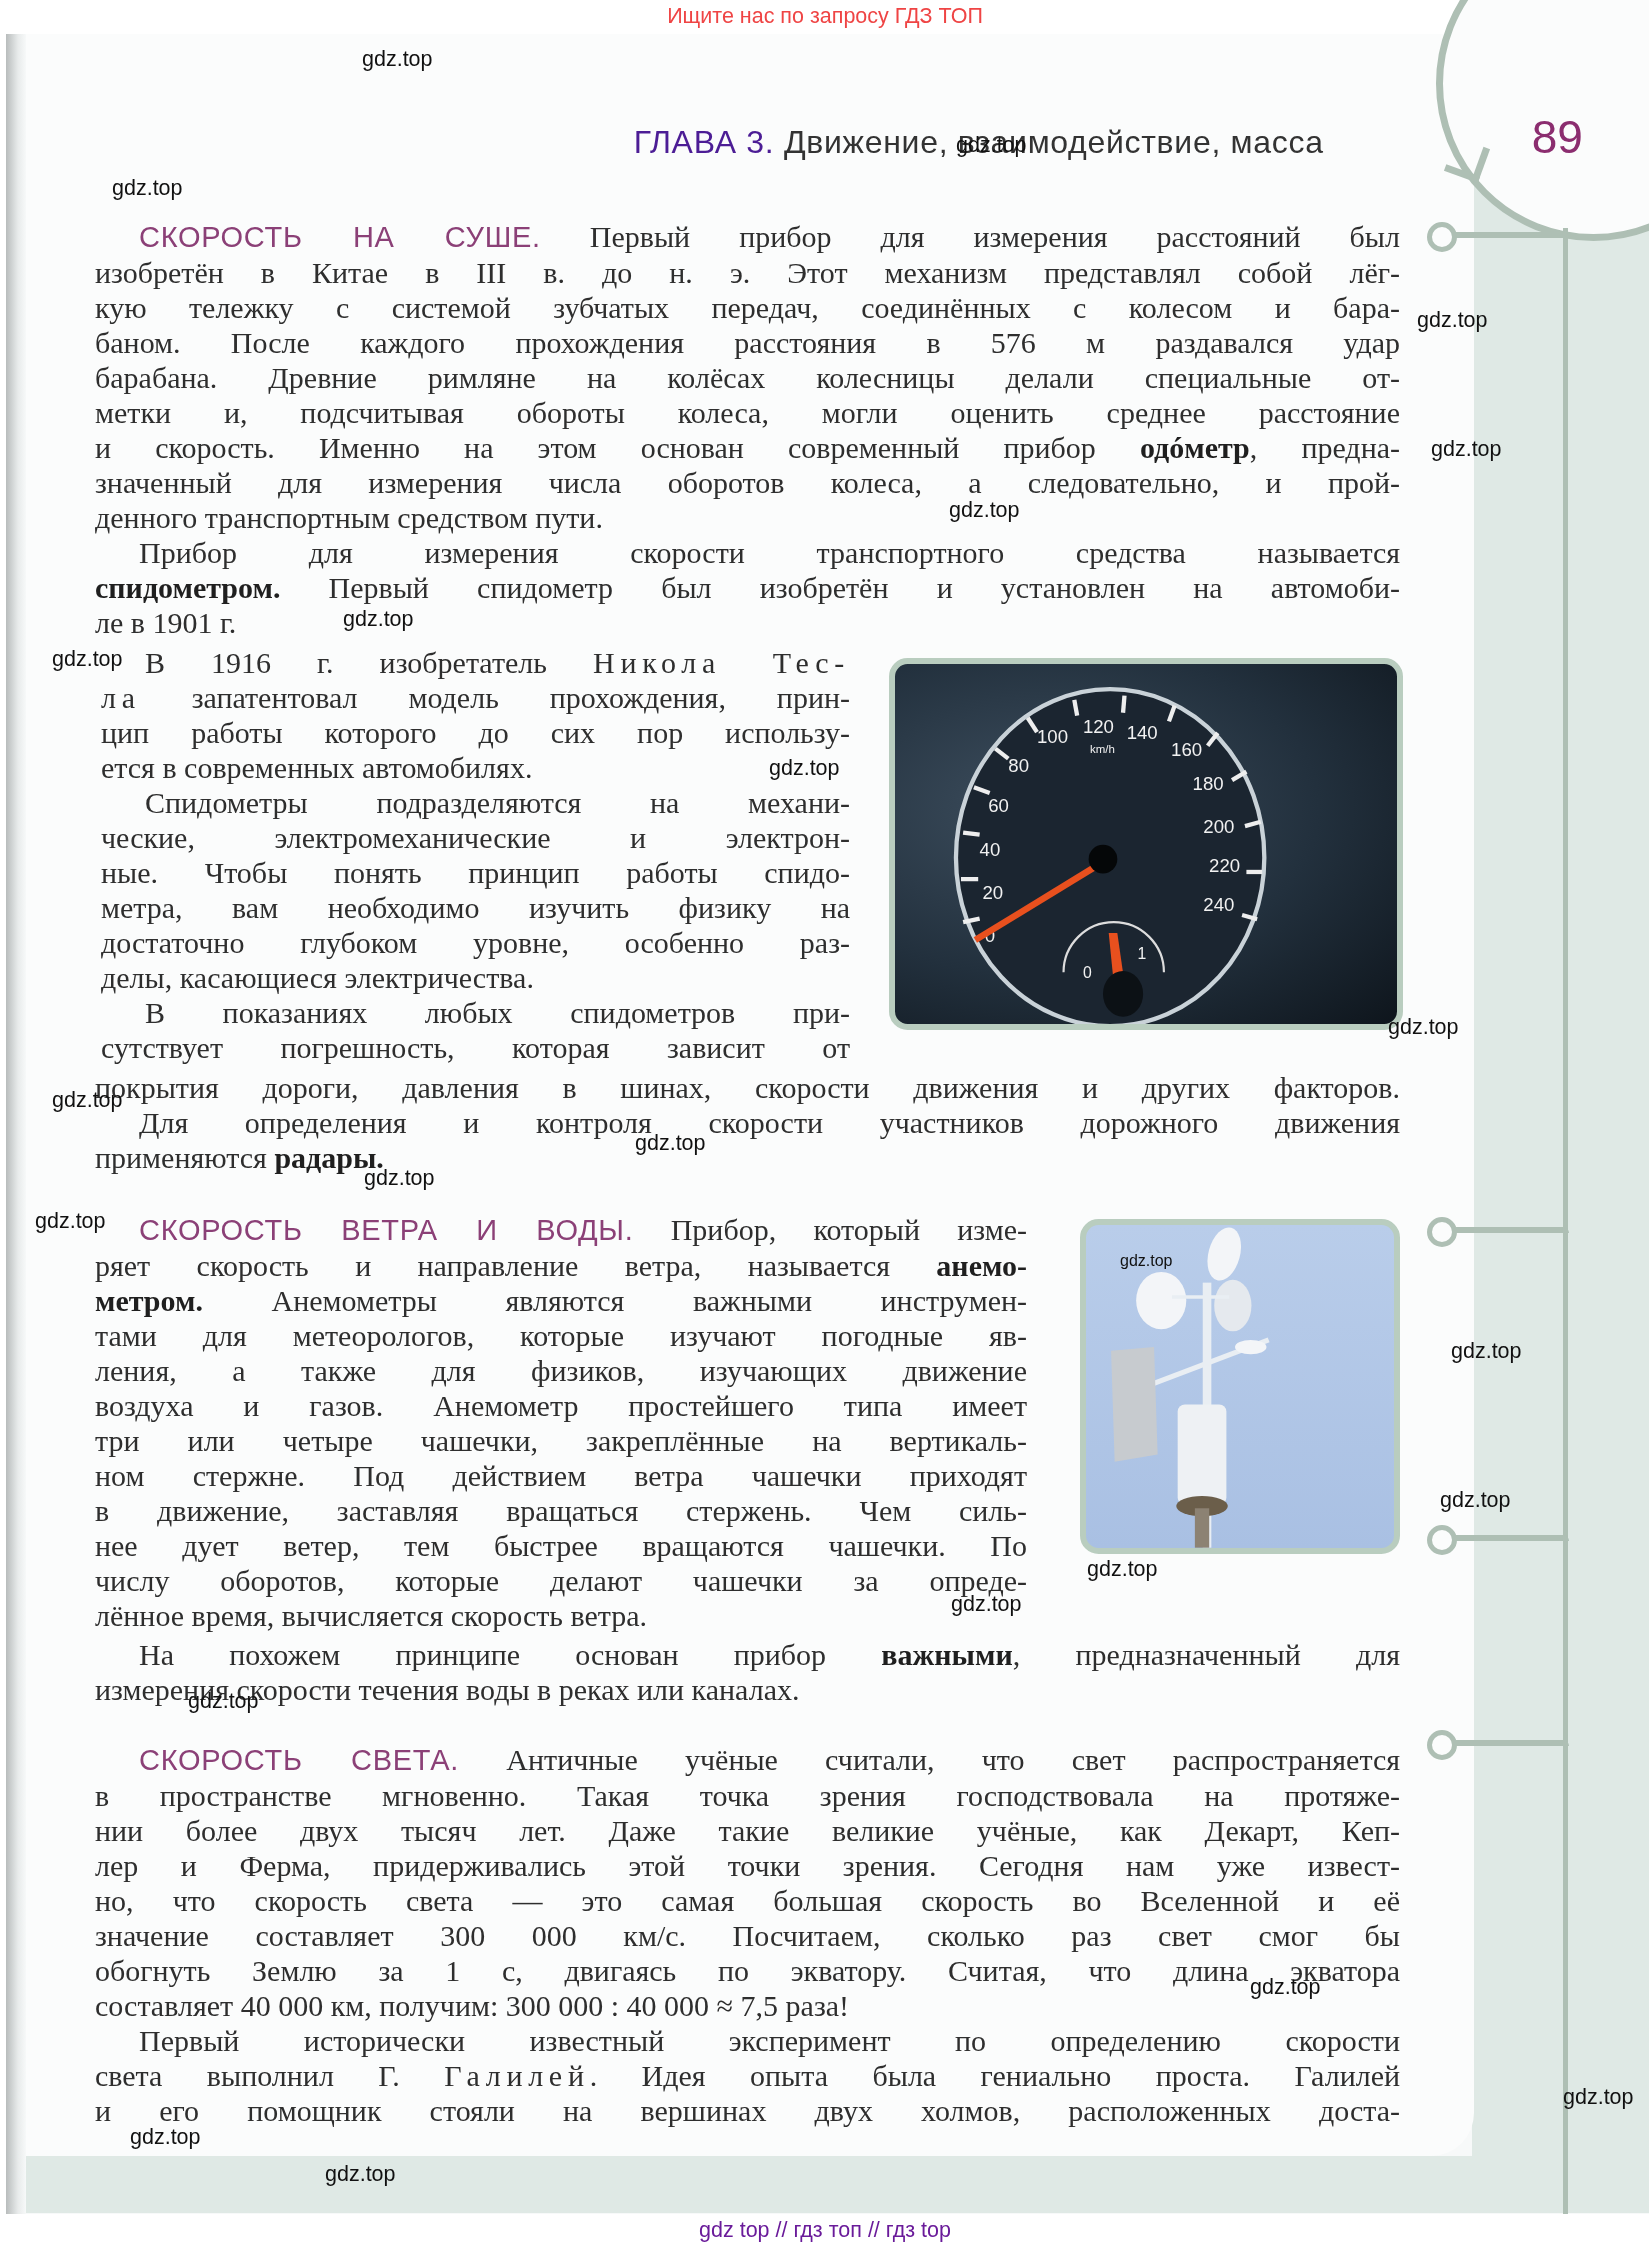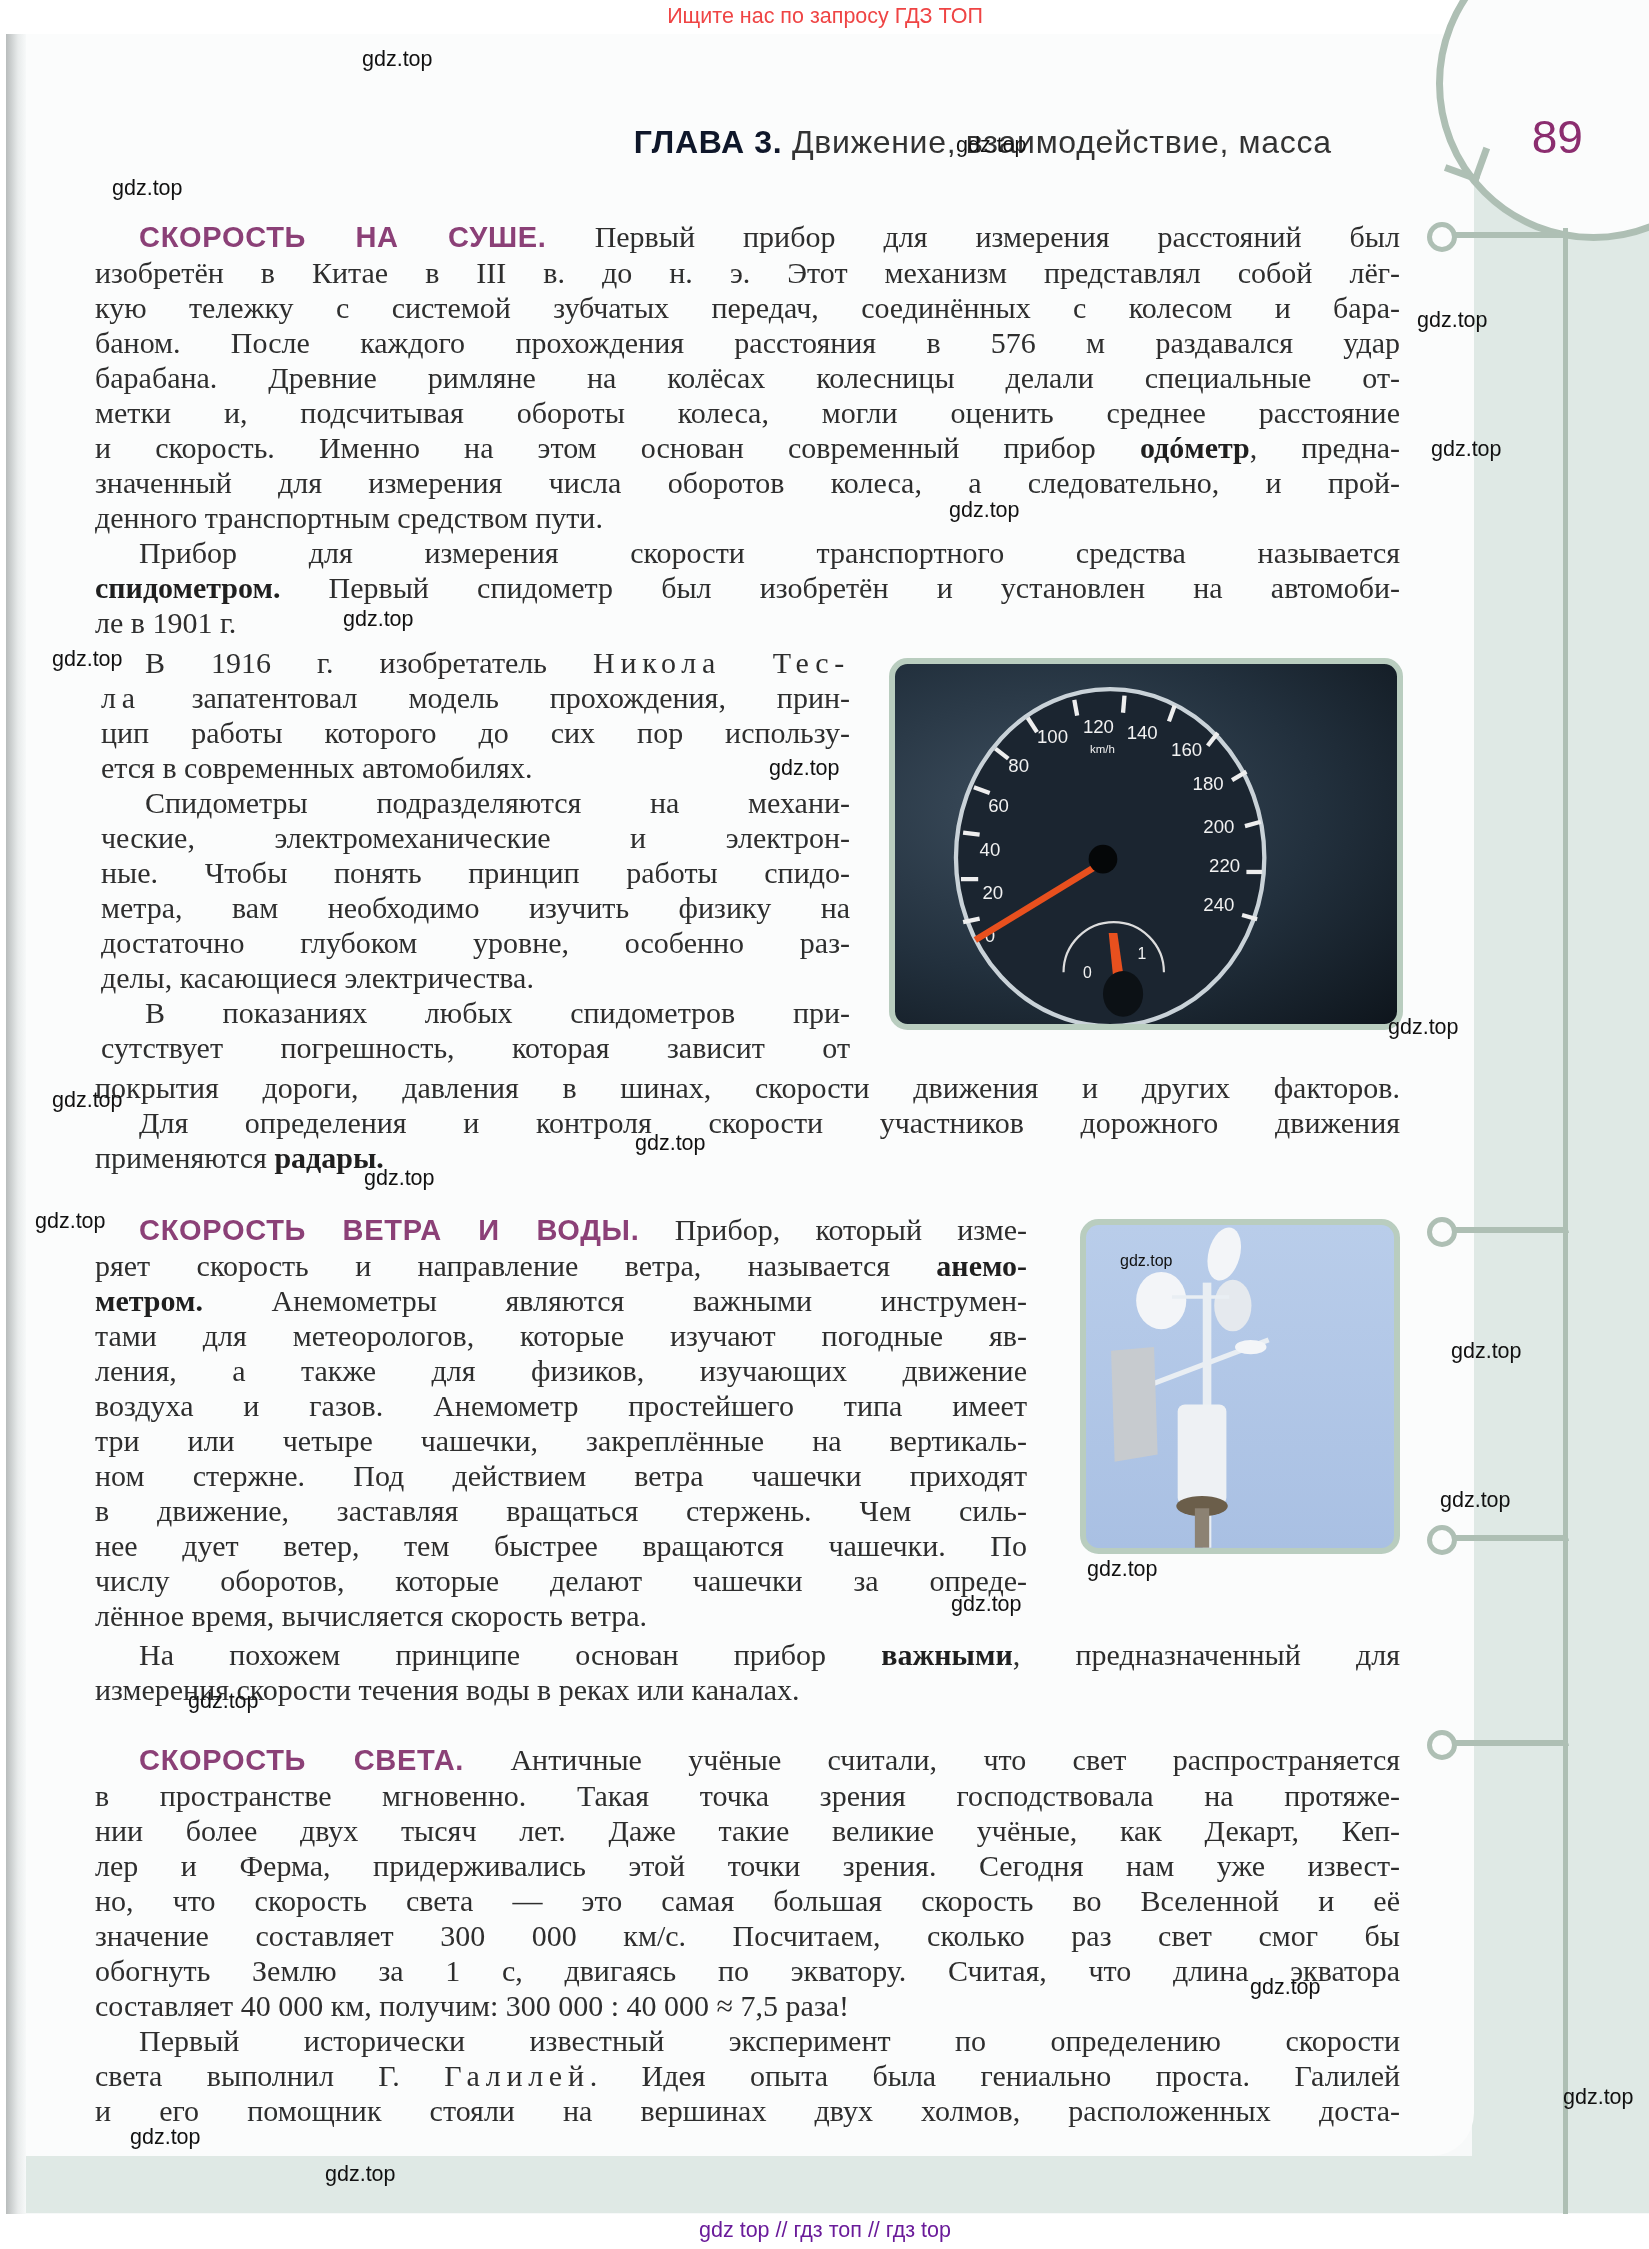--- a/index.html
+++ b/index.html
@@ -11,26 +11,26 @@
   .right-band { position:absolute; left:1466px; top:143px; width:178px; height:2036px; background:#dfe9e5; }
   .bottom-band { position:absolute; left:20px; top:2122px; width:1624px; height:57px; background:#dfe9e5; }
   .content-card { position:absolute; left:20px; top:0; width:1448px; height:2122px; background:#fbfcfc; border-bottom-right-radius:43px; }
   .big-circle { position:absolute; left:1430px; top:-108px; width:301px; height:301px; border-radius:50%; border:7.2px solid #aebfb4; background:#fbfcfc; }
   .vline { position:absolute; left:1557px; top:194px; width:5.7px; height:1986px; background:#aebfb4; }
   .connector { position:absolute; height:5.7px; background:#aebfb4; border-top-right-radius:21.5px; }
   .ring { position:absolute; width:20px; height:20px; border-radius:50%; border:5.7px solid #aebfb4; background:#fbfcfc; }
   .arrow-head { position:absolute; left:1443px; top:108px; width:29px; height:29px; border-right:7.2px solid #aebfb4; border-bottom:7.2px solid #aebfb4; transform:rotate(20deg); }
   .page-num { position:absolute; left:1526px; top:76px; font-family:"Liberation Sans", sans-serif; font-weight:normal; font-size:46px; color:#8b2d6f; }
   .chapter { position:absolute; left:628px; top:90px; font-family:"Liberation Sans", sans-serif; font-size:32px; color:#333; white-space:nowrap; letter-spacing:0.7px; }
-  .chapter .lbl { color:#0f172a; font-weight:bold; }
+  .chapter .lbl { color:#4c1d95; font-weight:normal; }
   .txt { position:absolute; font-size:30px; line-height:35px; color:#2e2e2e; text-align:justify; }
   .line { display:block; white-space:nowrap; text-align-last:justify; }
   .line.last { text-align-last:left; }
   .ind { text-indent:44px; }
-  .head { font-family:"Liberation Sans", sans-serif; font-weight:bold; color:#8b4077; font-size:29px; letter-spacing:0.7px; }
+  .head { font-family:"Liberation Sans", sans-serif; font-weight:normal; color:#8b4077; font-size:29px; letter-spacing:0.7px; }
   b { font-weight:bold; color:#1f1f1f; }
   .sp { letter-spacing:5.7px; }
   .photo { position:absolute; border:6.5px solid #b9cdbf; border-radius:18.6px; overflow:hidden; }
   .wm { position:absolute; font-family:"Liberation Sans", sans-serif; font-size:21.5px; color:#111; white-space:nowrap; }
 </style>
 </head>
 <body>
 
 <div class="top-banner">Ищите нас по запросу ГДЗ ТОП</div>
 

